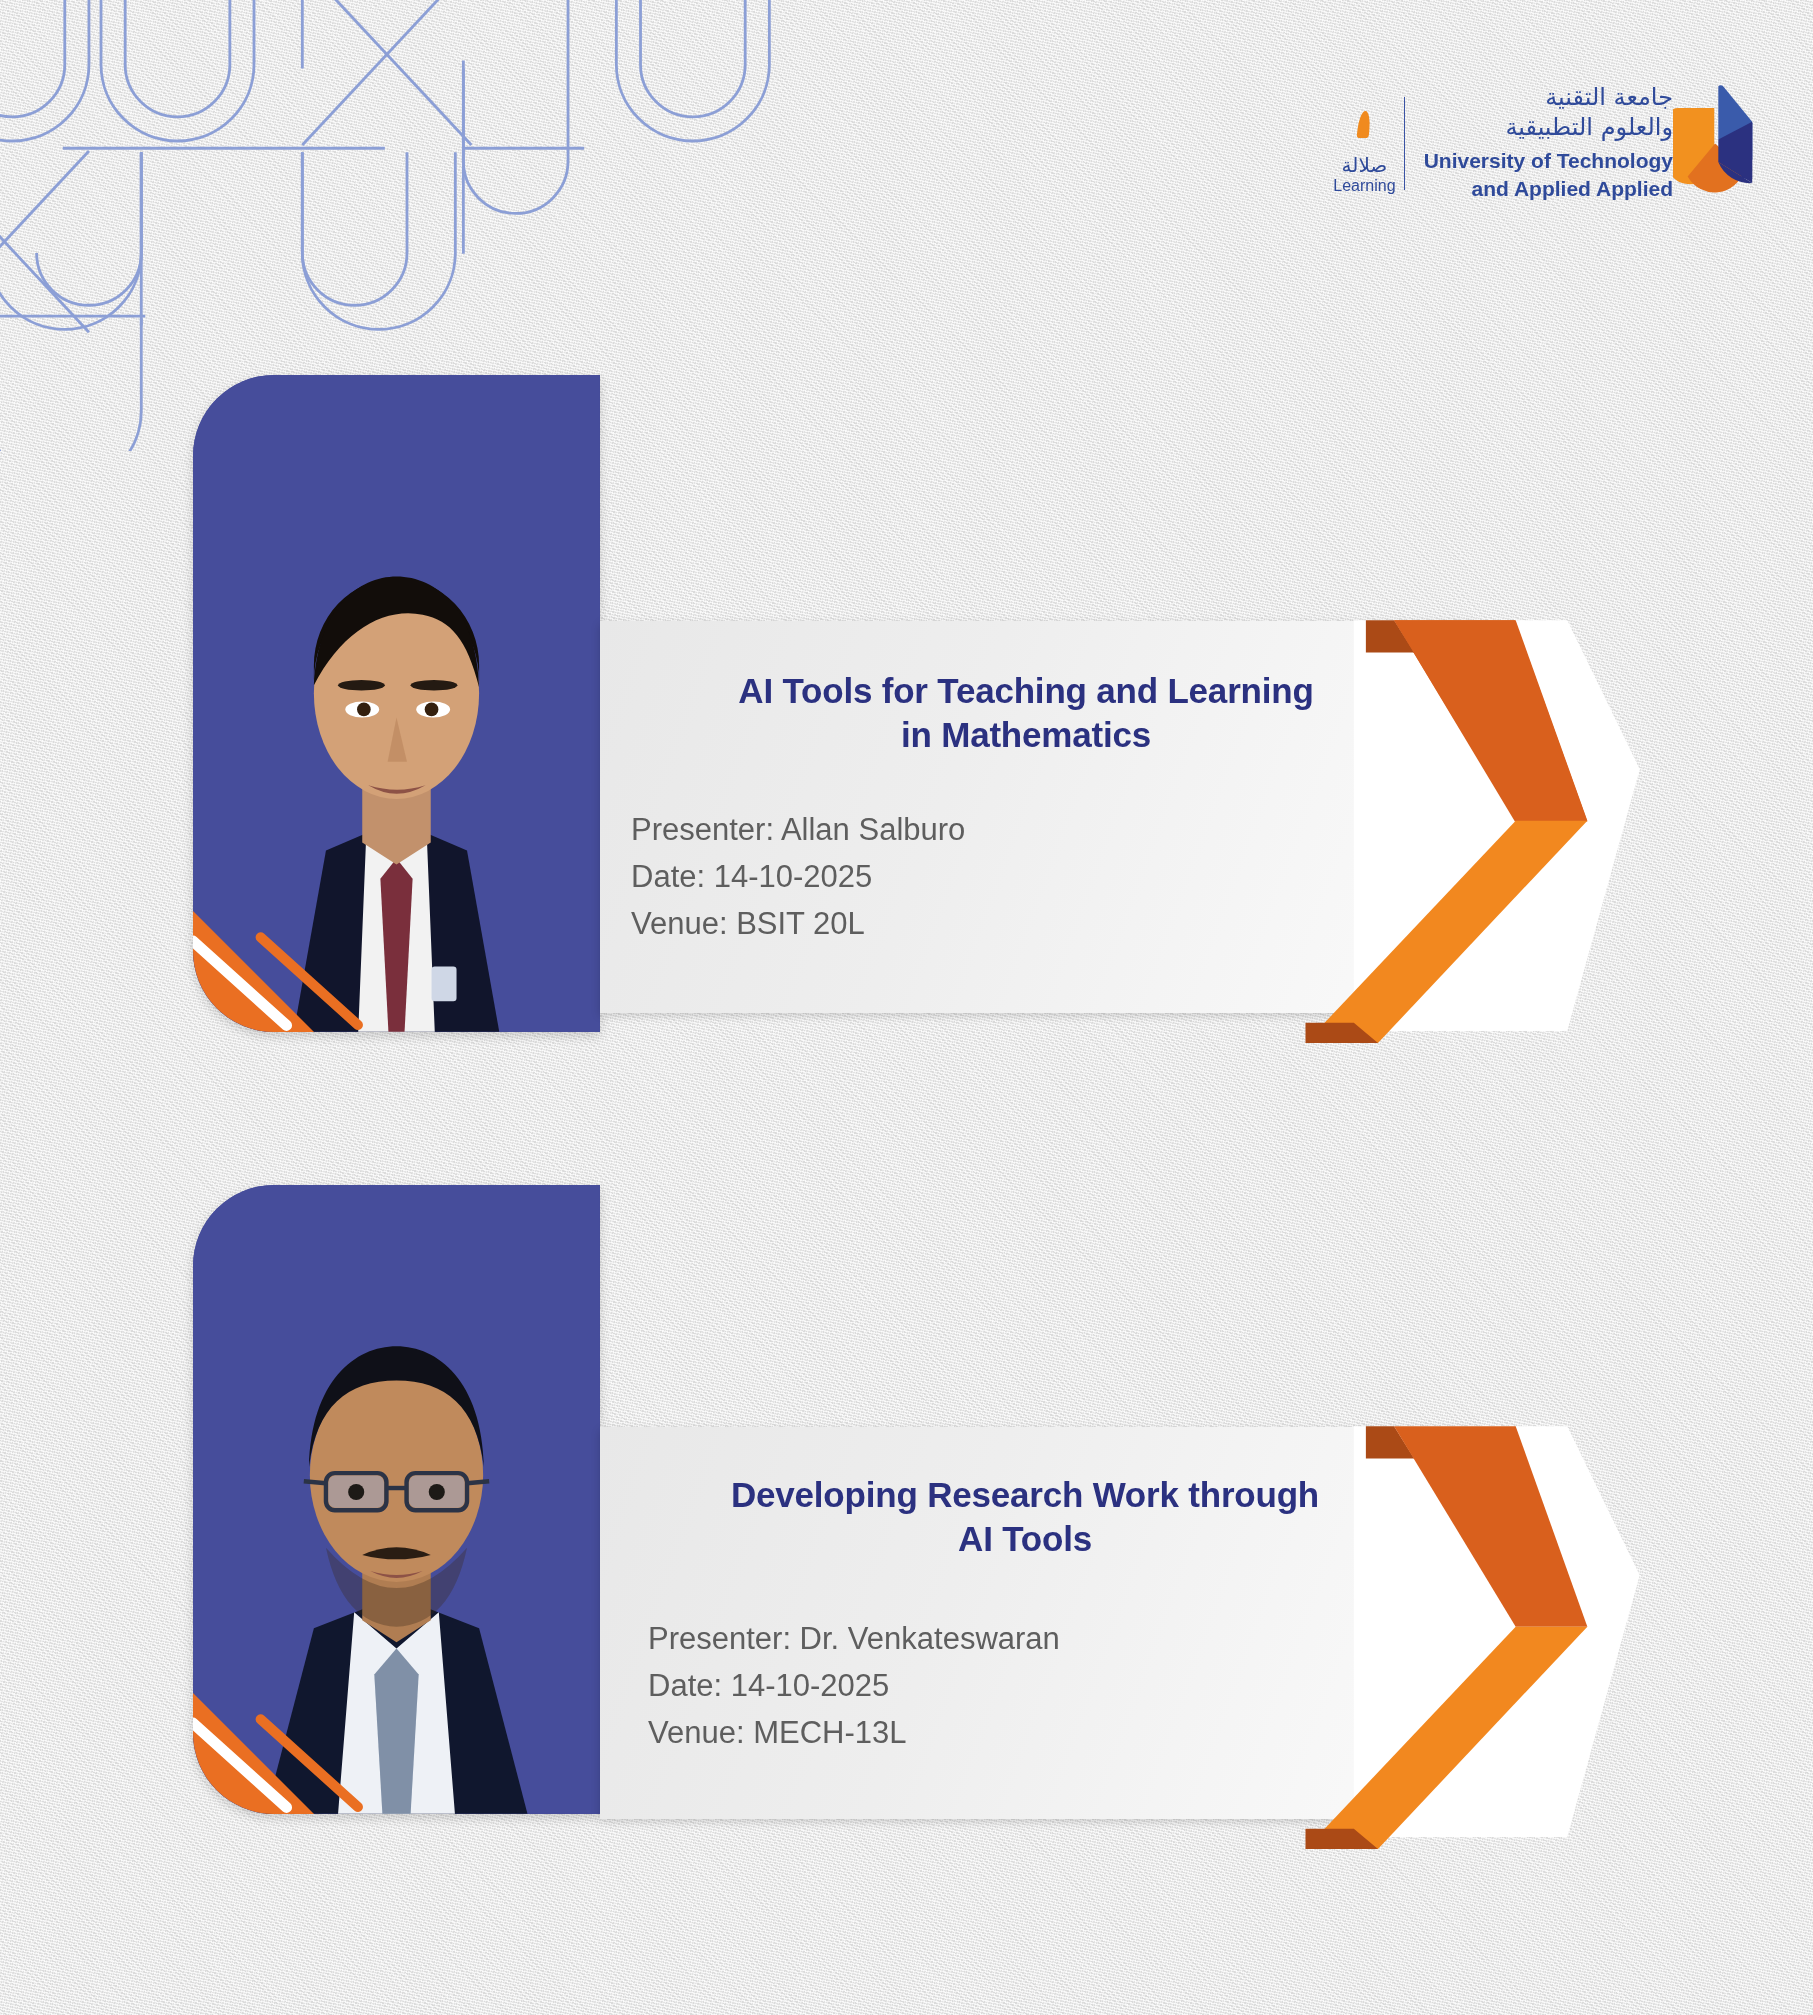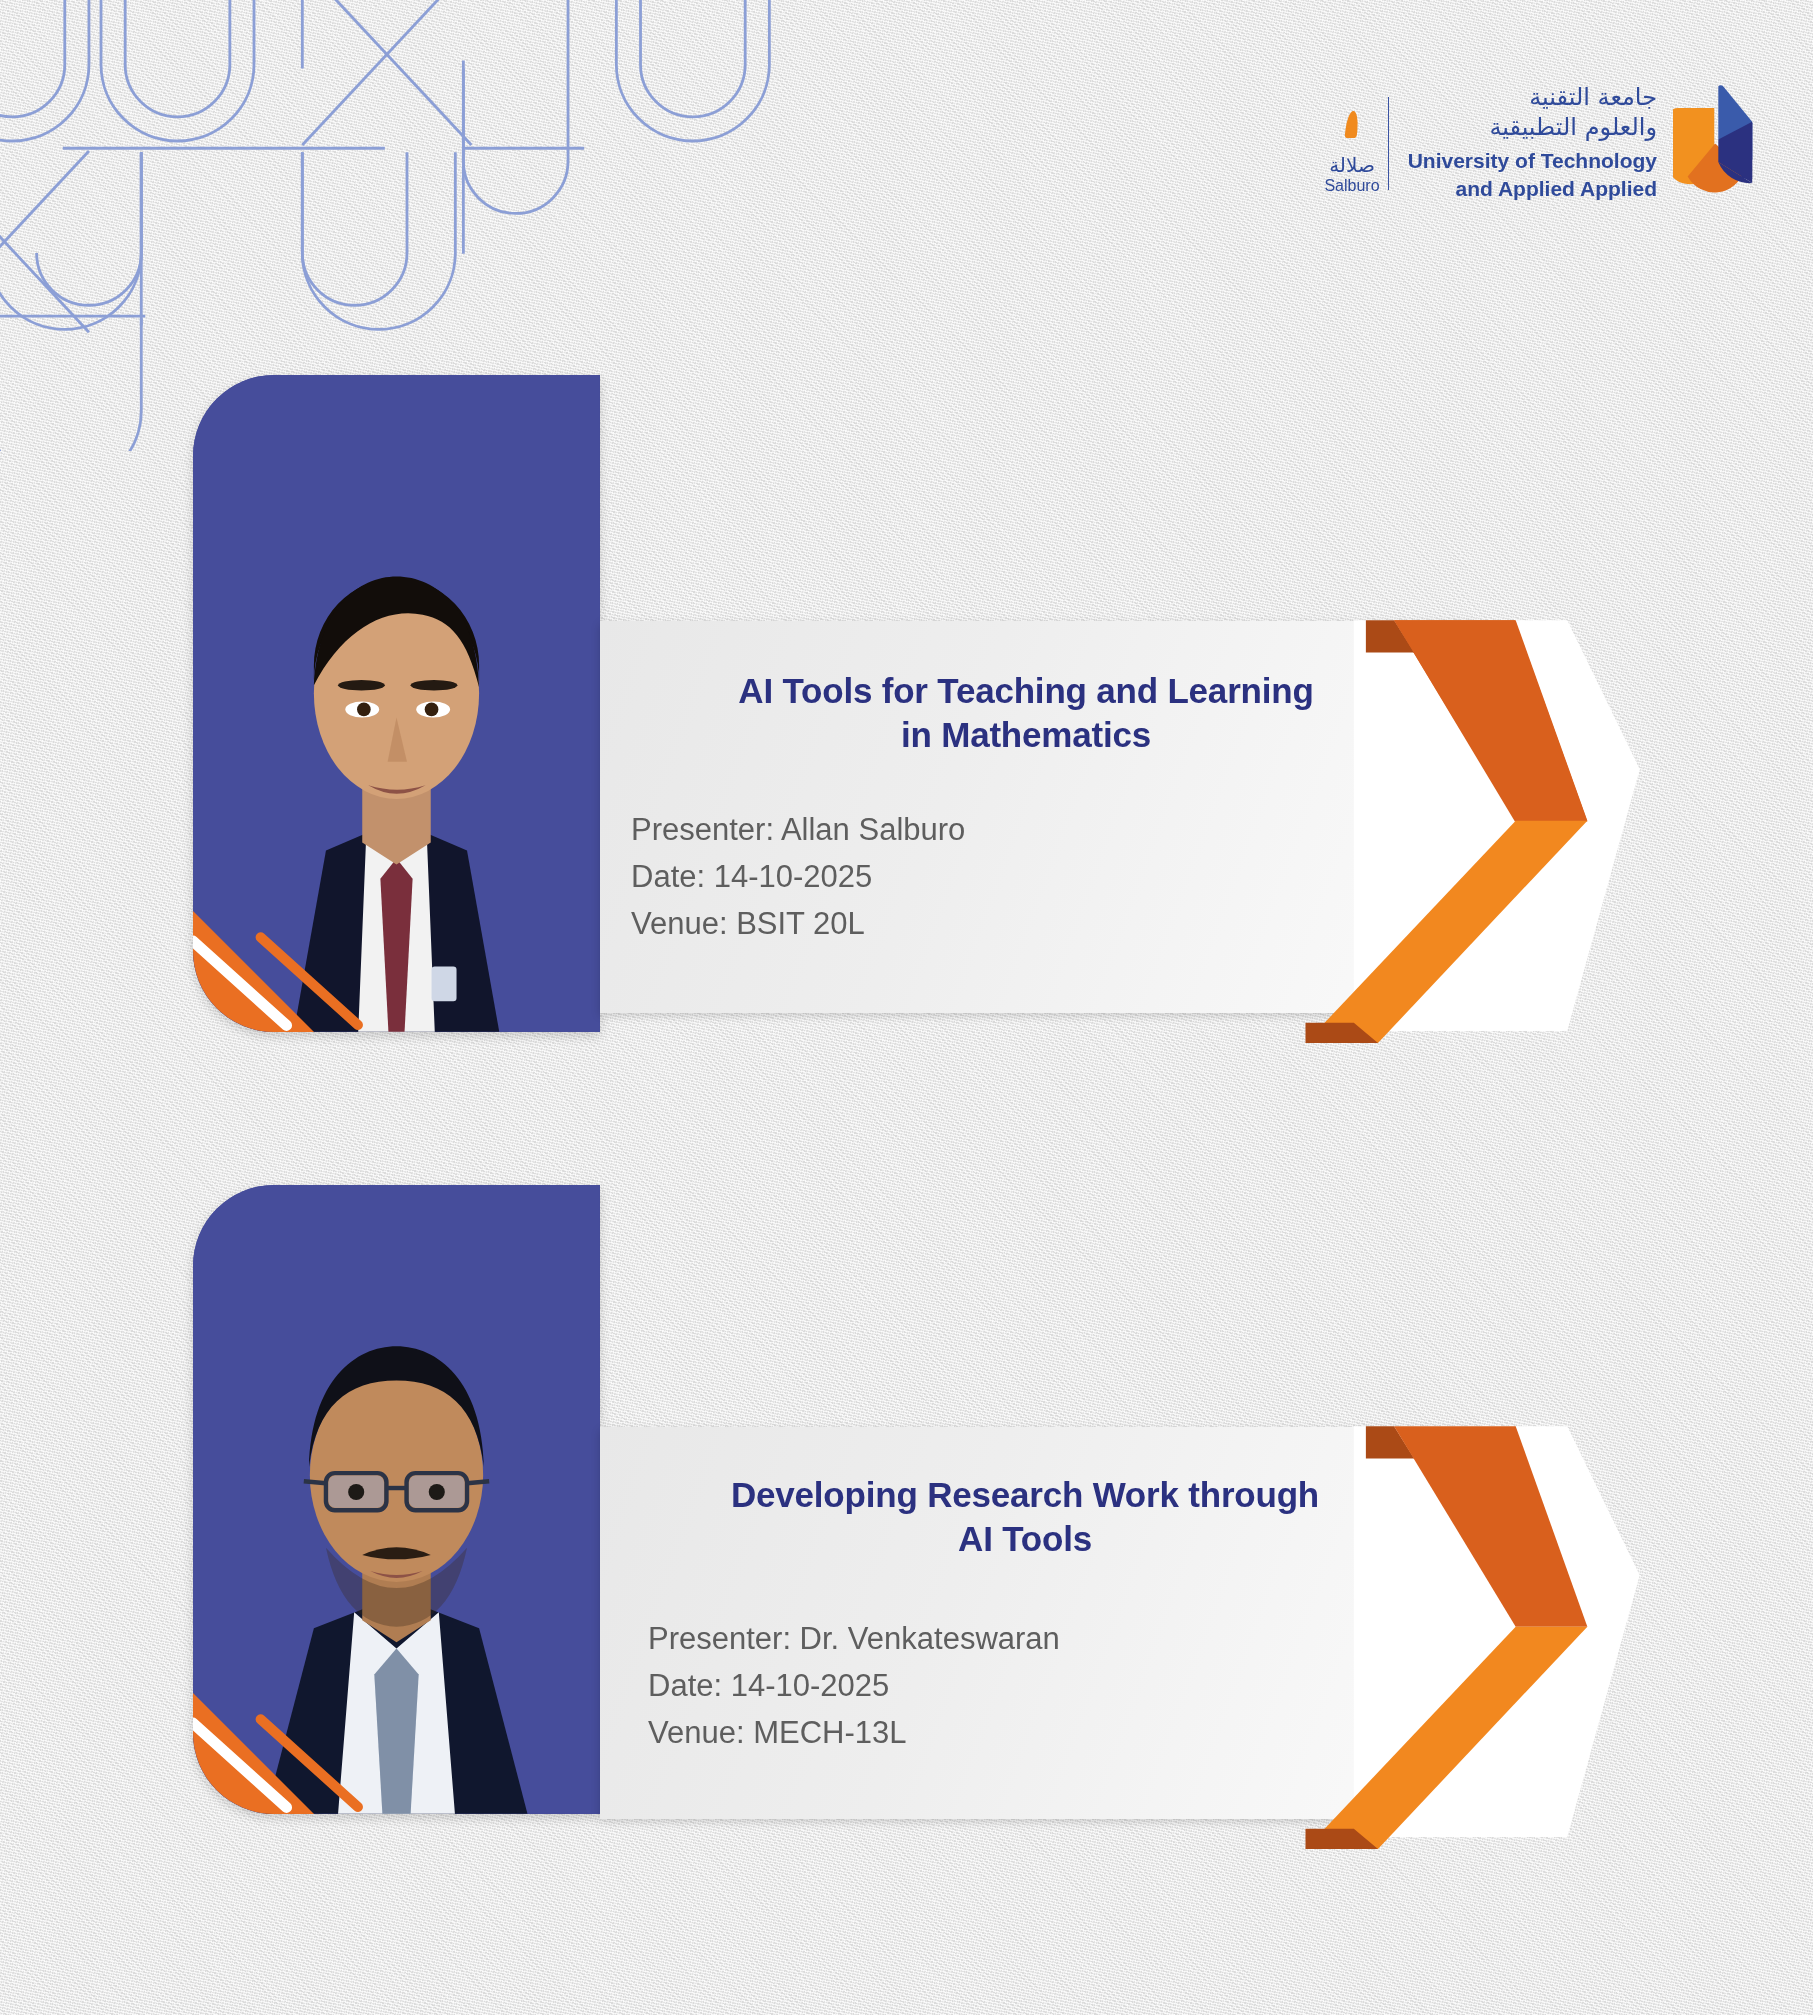--- a/index.html
+++ b/index.html
@@ -23,21 +23,21 @@
 
   
   .logo-lockup{position:absolute;right:54px;top:83px;z-index:6;display:flex;align-items:center;gap:0;}
   .logo-salalah{display:flex;flex-direction:column;align-items:center;justify-content:flex-end;
       padding-right:8px;height:101px;}
   .logo-salalah .slice{width:12px;height:26.6px;background:#f08a1e;
       border-radius:60% 60% 4px 4px / 90% 90% 4px 4px;margin-bottom:17.7px;transform:skewX(-6deg);}
   .logo-salalah .ar{font-size:20px;color:#2f4a9a;line-height:1;margin-bottom:3.2px;font-family:"DejaVu Sans",sans-serif;}
   .logo-salalah .en{font-size:16px;color:#2f4a9a;line-height:1;}
   .logo-divider{width:1.6px;height:93px;background:#3a53a4;margin-right:18.5px;}
-  .logo-texts{display:flex;flex-direction:column;align-items:flex-end;color:#2f4a9a;padding-right:16px;}
+  .logo-texts{display:flex;flex-direction:column;align-items:flex-end;color:#2f4a9a;}
   .logo-texts .ar1{font-size:24px;line-height:1.22;font-family:"DejaVu Sans",sans-serif;}
   .logo-texts .ar2{font-size:24px;line-height:1.22;margin-bottom:5px;font-family:"DejaVu Sans",sans-serif;}
   .logo-texts .en1,.logo-texts .en2{font-size:21px;font-weight:bold;line-height:1.35;}
   .logo-mark{width:87px;height:121px;}
 
   
   .session{position:absolute;z-index:5;}
   .photo-card{position:absolute;background:#464d9b;overflow:hidden;
       border-radius:77px 0 0 77px;
       box-shadow:0 4px 10.5px rgba(0,0,0,.16);}
@@ -88,21 +88,21 @@
     <path d="M-160 815 h560"></path>
 
     <path d="M390 820 v230 a190 190 0 0 1 -380 0 v-80"></path>
   </g>
 </svg>
 
 <div class="logo-lockup">
   <div class="logo-salalah">
     <div class="slice"></div>
     <div class="ar">صلالة</div>
-    <div class="en">Salburo</div>
+    <div class="en">Learning</div>
   </div>
   <div class="logo-divider"></div>
   <div class="logo-texts">
     <div class="ar1">جامعة التقنية</div>
     <div class="ar2">والعلوم التطبيقية</div>
     <div class="en1">University of Technology</div>
     <div class="en2">and Applied Applied</div>
   </div>
   <svg class="logo-mark" viewBox="0 0 215 300">
     <path d="M118 8 L196 100 L196 190 L118 190 Z" fill="#3a5bab"></path>

